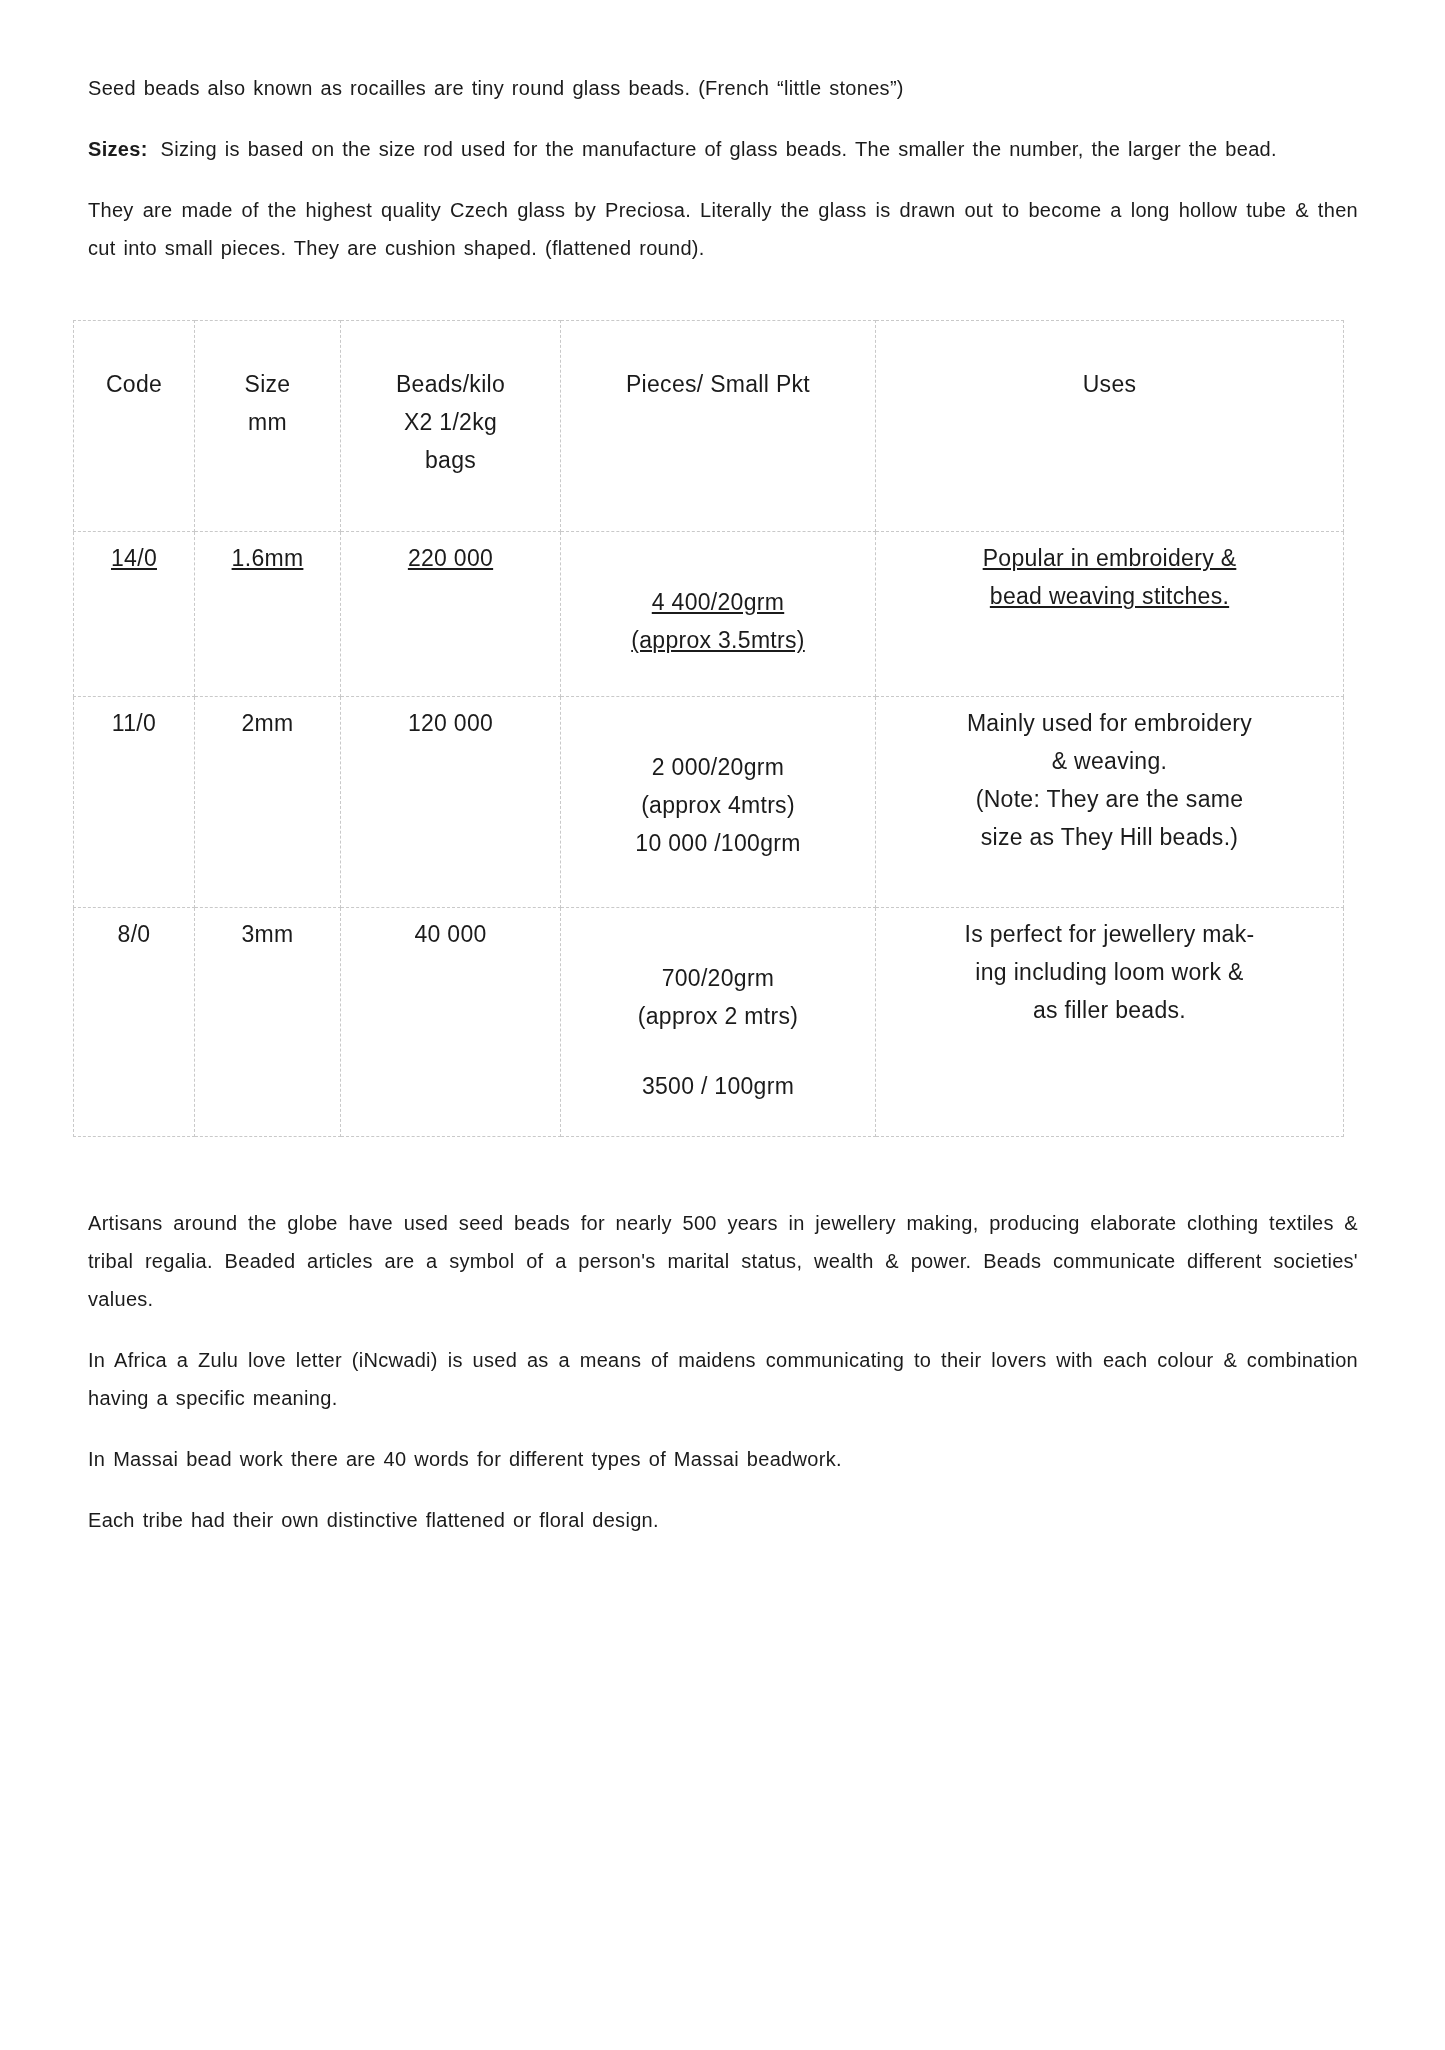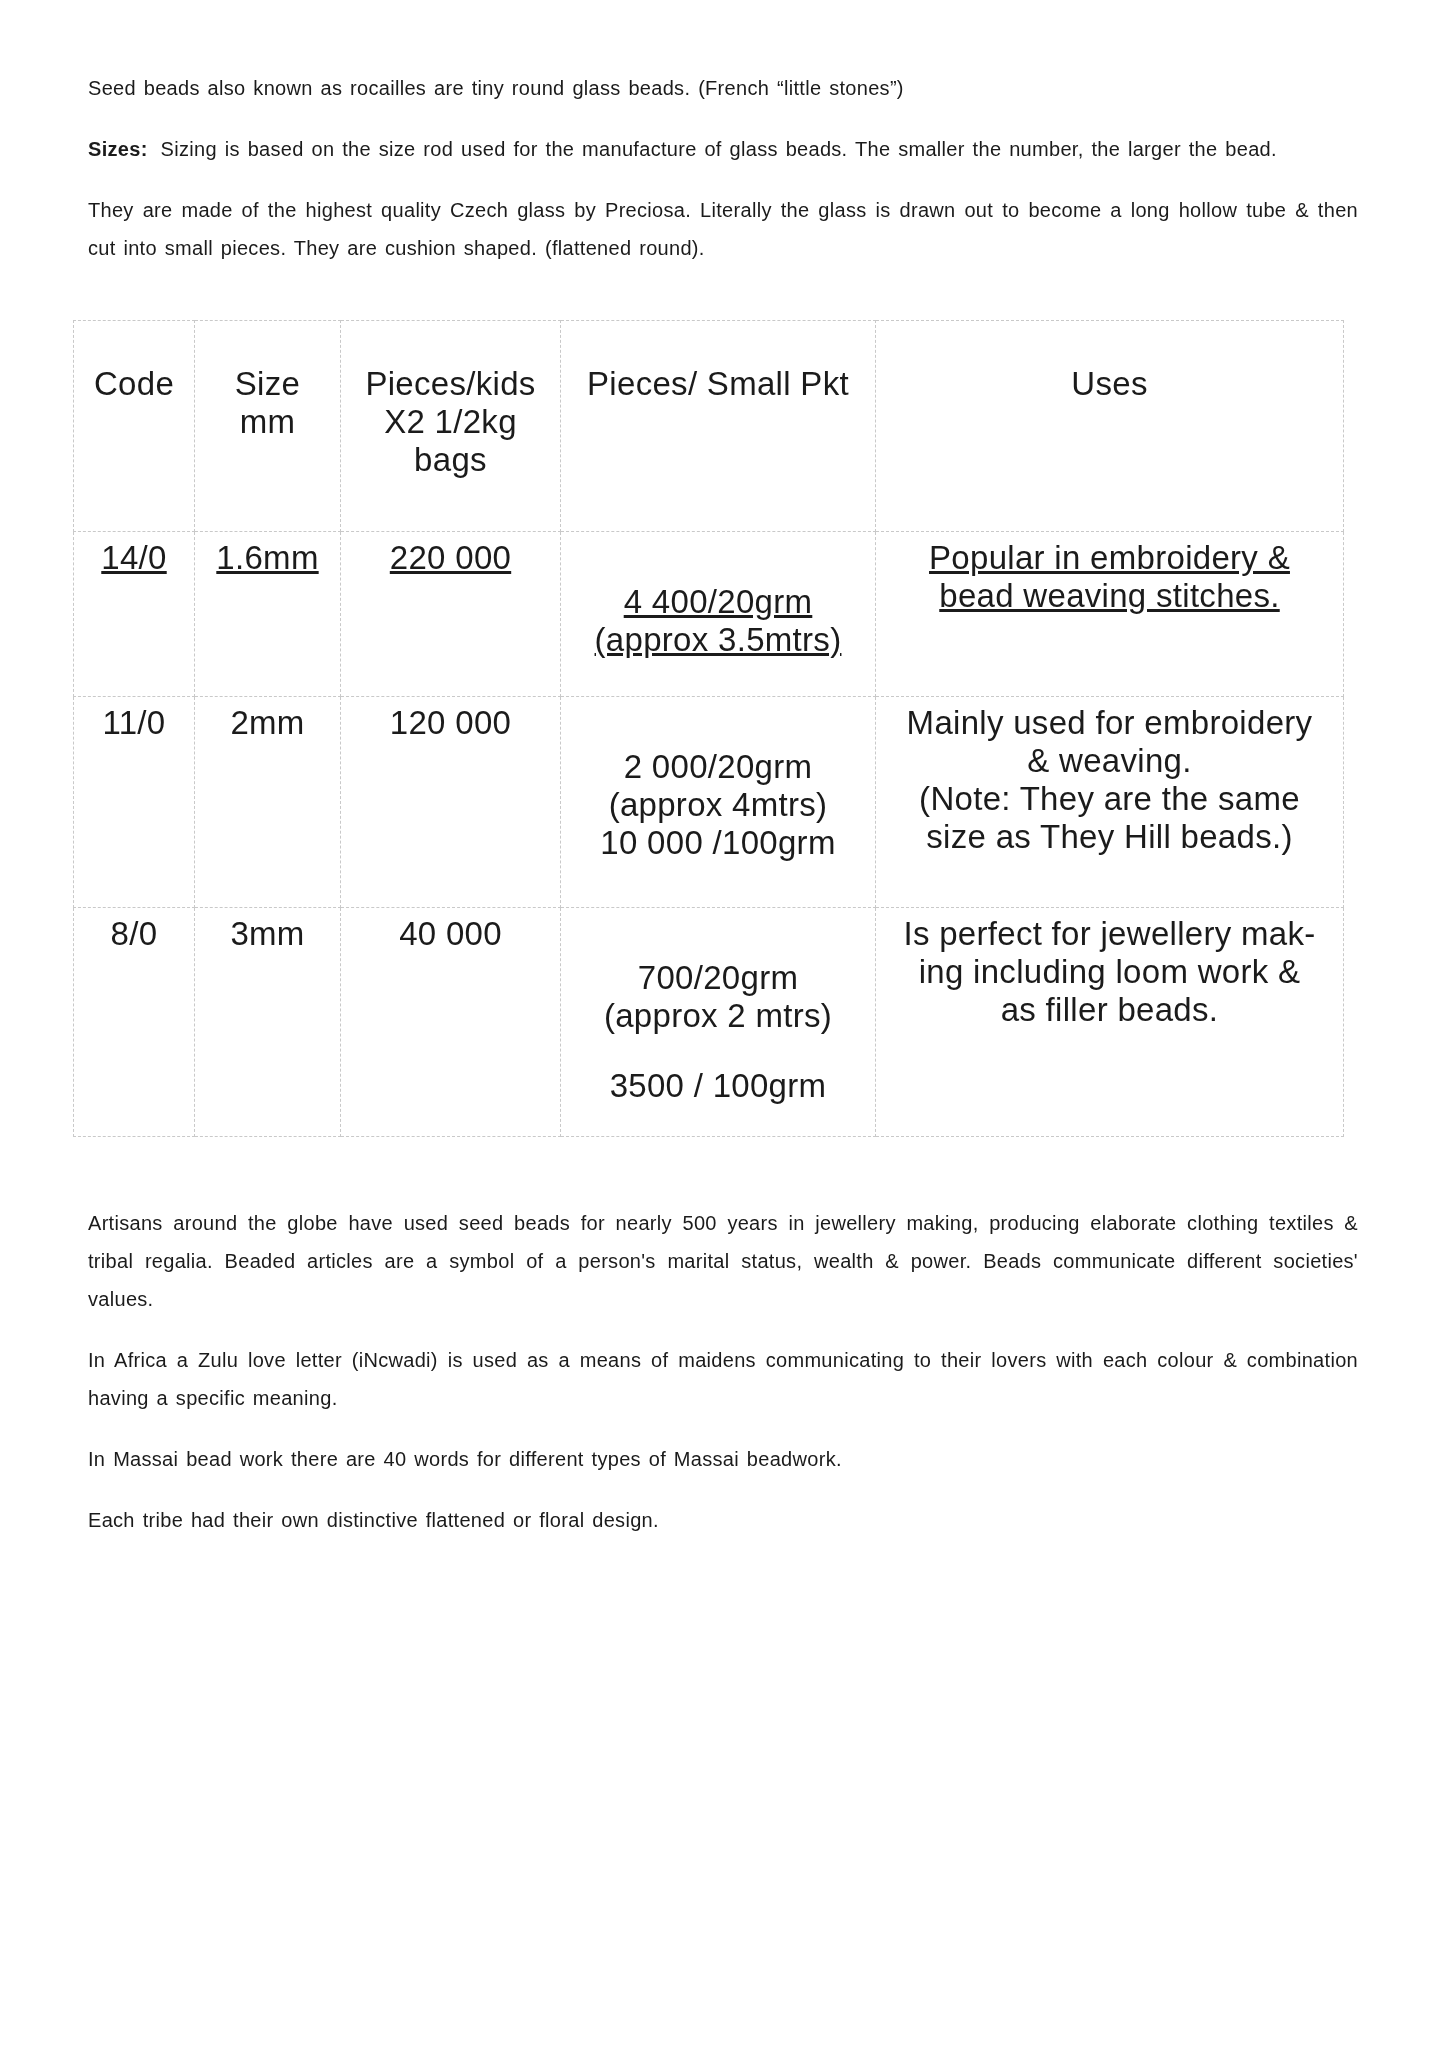--- a/index.html
+++ b/index.html
@@ -45,21 +45,21 @@
   col.c1 { width: 121px; }
   col.c2 { width: 146px; }
   col.c3 { width: 220px; }
   col.c4 { width: 315px; }
   col.c5 { width: 468px; }
   .bead-table th, .bead-table td {
     border: 1px dashed #c9c9c9;
     background: #ffffff;
     text-align: center;
     vertical-align: top;
-    font-size: 33px;
+    font-size: 23px;
     line-height: 38px;
     letter-spacing: 0.3px;
     font-weight: normal;
     padding: 0;
     box-sizing: border-box;
   }
   tr.header-row { height: 211px; }
   tr.header-row th { padding-top: 44px; }
   tr.row-1 { height: 165px; text-decoration: underline; }
   tr.row-2 { height: 211px; }
@@ -89,21 +89,21 @@
         <col class="c5">
     </colgroup>
     <thead>
       <tr class="header-row">
         <th class="bold">Code</th>
         <th class="bold">
           <div>Size</div>
           <div>mm</div>
         </th>
         <th class="bold">
-          <div>Pieces/kids</div>
+          <div>Beads/kilo</div>
           <div>X2 1/2kg</div>
           <div>bags</div>
         </th>
         <th>Pieces/ Small Pkt</th>
         <th>Uses</th>
       </tr>
     </thead>
     <tbody>
 
       <tr class="row-1">

